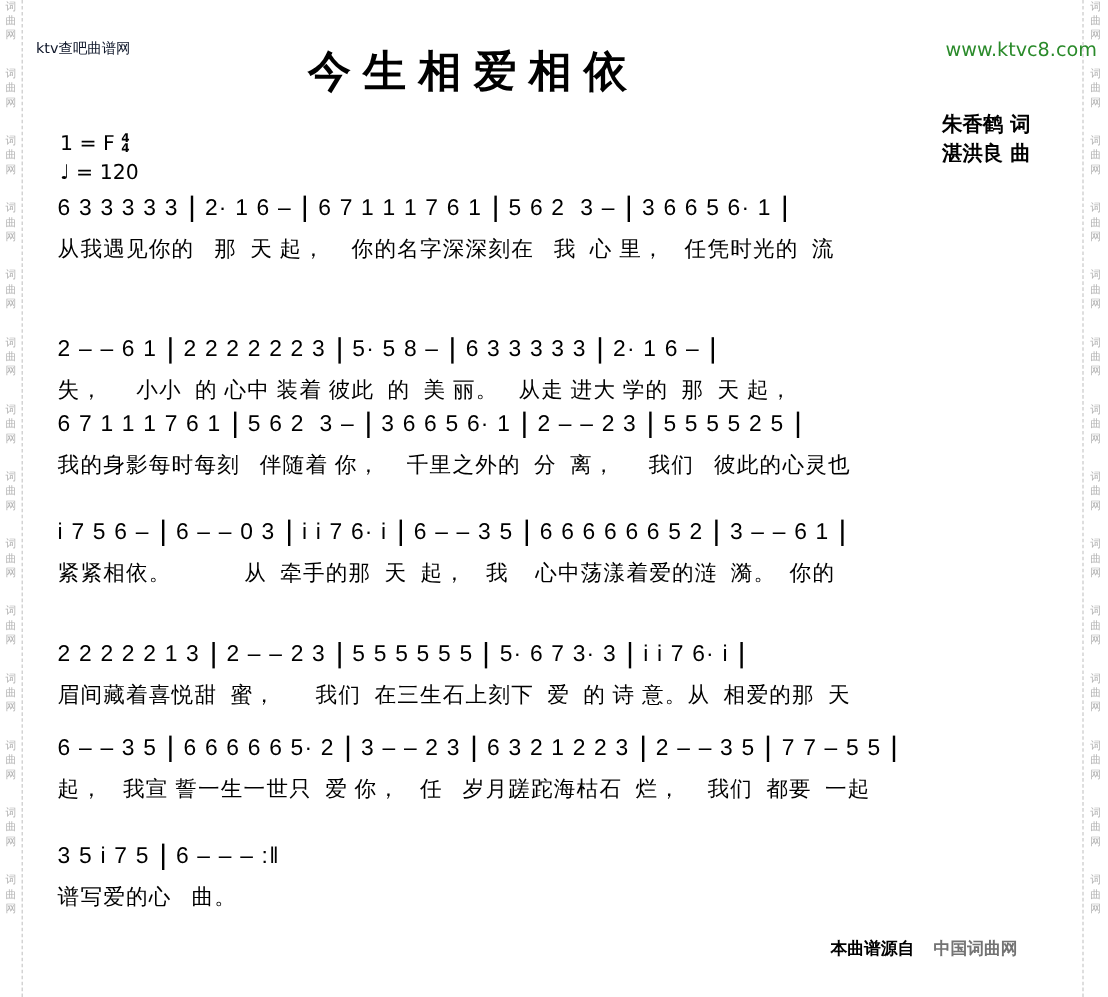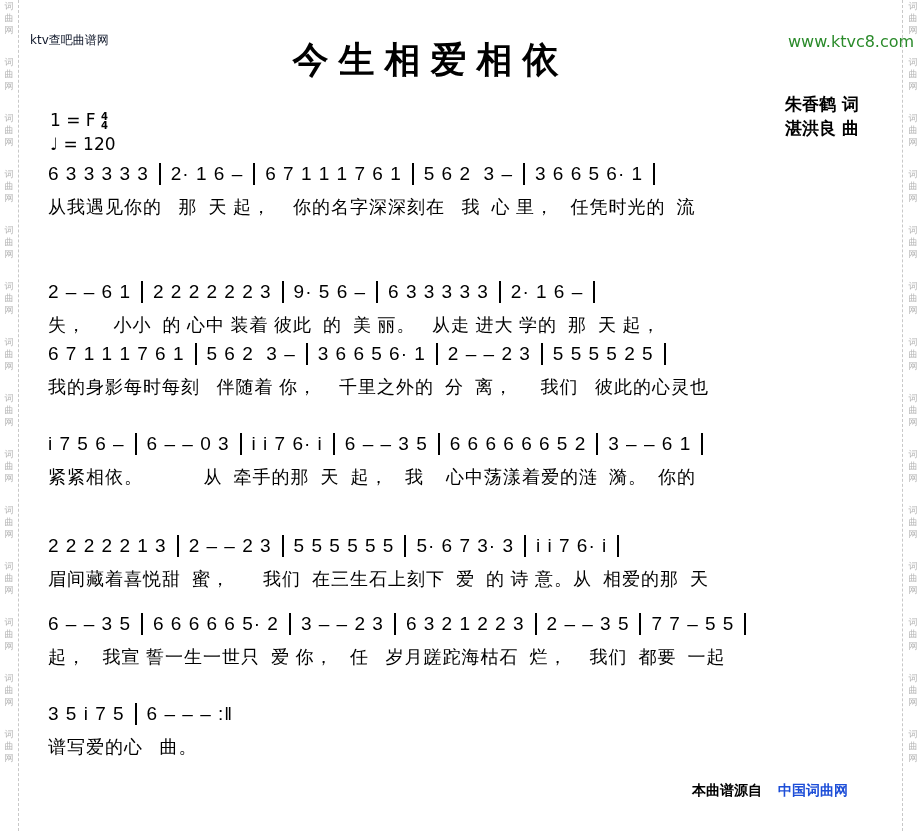--- a/index.html
+++ b/index.html
@@ -7,32 +7,32 @@
          font-family: "DejaVu Sans", "Liberation Sans", sans-serif; color: #000; }
   .side { position: absolute; top: 0; width: 18px; height: 831px; }
   .side.left { left: 0; border-right: 1px dashed #c8c8c8; }
   .side.right { right: 0; width: 20px; border-left: 1px dashed #c8c8c8; }
   .wm { font-size: 9px; color: #b4b4b4; line-height: 12px; text-align: center; }
   .wm-group { margin-bottom: 20px; }
   .site-left { position: absolute; left: 30px; top: 32px; font-size: 12px; color: #0f172a; }
   .site-right { position: absolute; left: 788px; top: 32px; font-size: 16px; color: #2a8a2a; }
   .title { position: absolute; left: 0; width: 789px; top: 36px; text-align: center;
            font-family: Liberation Serif, serif; font-weight: bold;
-           font-size: 36px; letter-spacing: 10px; padding-left: 36px; }
+           font-size: 36px; letter-spacing: 10px; }
   .key { position: absolute; left: 50px; top: 108px; font-size: 17px; line-height: 24px; }
   .key .frac { display: inline-block; font-size: 10px; line-height: 9px; vertical-align: middle;
                text-align: center; font-weight: bold; }
   .credits { position: absolute; left: 785px; top: 92px; font-size: 17px; line-height: 24px; font-weight: bold; }
   .row { position: absolute; left: 48px; width: 840px; }
   .notes { height: 30px; font-family: "Liberation Sans", sans-serif; font-size: 19px;
            display: flex; align-items: flex-end; white-space: pre; letter-spacing: 1px; }
   .bar { display: inline-block; width: 2px; height: 22px; background: #000; margin: 0 10px; }
   .lyrics { font-size: 18px; white-space: pre; margin-top: 10px; letter-spacing: 1px; font-family: Liberation Serif, serif; }
   .footer { position: absolute; left: 692px; top: 782px; font-size: 14px; font-weight: bold; }
-  .footer .brand { color: #1d4ed8; margin-left: 16px; }
+  .footer .brand { color: #737373; margin-left: 16px; }
 </style>
 </head>
 <body>
 
 <div class="side left" id="wmL">
     <div class="wm-group">
       <div class="wm">词</div>
       <div class="wm">曲</div>
       <div class="wm">网</div>
     </div>
@@ -192,21 +192,21 @@
   <div>朱香鹤  词</div>
   <div>湛洪良  曲</div>
 </div>
 
 <div id="score">
     <div class="row" style="top: 155px;">
       <div class="notes"><span>6 3 3 3 3 3</span><span class="bar"></span><span>2· 1 6 –</span><span class="bar"></span><span>6 7 1 1 1 7 6 1</span><span class="bar"></span><span>5 6 2  3 –</span><span class="bar"></span><span>3 6 6 5 6· 1</span><span class="bar"></span></div>
       <div class="lyrics">从我遇见你的   那  天 起，    你的名字深深刻在   我  心 里，   任凭时光的  流</div>
     </div>
     <div class="row" style="top: 245px; margin-top: 28px;">
-      <div class="notes"><span>2 – – 6 1</span><span class="bar"></span><span>2 2 2 2 2 2 3</span><span class="bar"></span><span>9· 5 6 –</span><span class="bar"></span><span>6 3 3 3 3 3</span><span class="bar"></span><span>2· 1 6 –</span><span class="bar"></span></div>
+      <div class="notes"><span>2 – – 6 1</span><span class="bar"></span><span>2 2 2 2 2 2 3</span><span class="bar"></span><span>5· 5 8 –</span><span class="bar"></span><span>6 3 3 3 3 3</span><span class="bar"></span><span>2· 1 6 –</span><span class="bar"></span></div>
       <div class="lyrics">失，     小小  的 心中 装着 彼此  的  美 丽。   从走 进大 学的  那  天 起，</div>
     </div>
     <div class="row" style="top: 335px;">
       <div class="notes"><span>6 7 1 1 1 7 6 1</span><span class="bar"></span><span>5 6 2  3 –</span><span class="bar"></span><span>3 6 6 5 6· 1</span><span class="bar"></span><span>2 – – 2 3</span><span class="bar"></span><span>5 5 5 5 2 5</span><span class="bar"></span></div>
       <div class="lyrics">我的身影每时每刻   伴随着 你，    千里之外的  分  离，     我们   彼此的心灵也</div>
     </div>
     <div class="row" style="top: 425px;">
       <div class="notes"><span>i 7 5 6 –</span><span class="bar"></span><span>6 – – 0 3</span><span class="bar"></span><span>i i 7 6· i</span><span class="bar"></span><span>6 – – 3 5</span><span class="bar"></span><span>6 6 6 6 6 6 5 2</span><span class="bar"></span><span>3 – – 6 1</span><span class="bar"></span></div>
       <div class="lyrics">紧紧相依。           从  牵手的那  天  起，   我    心中荡漾着爱的涟  漪。  你的</div>
     </div>

